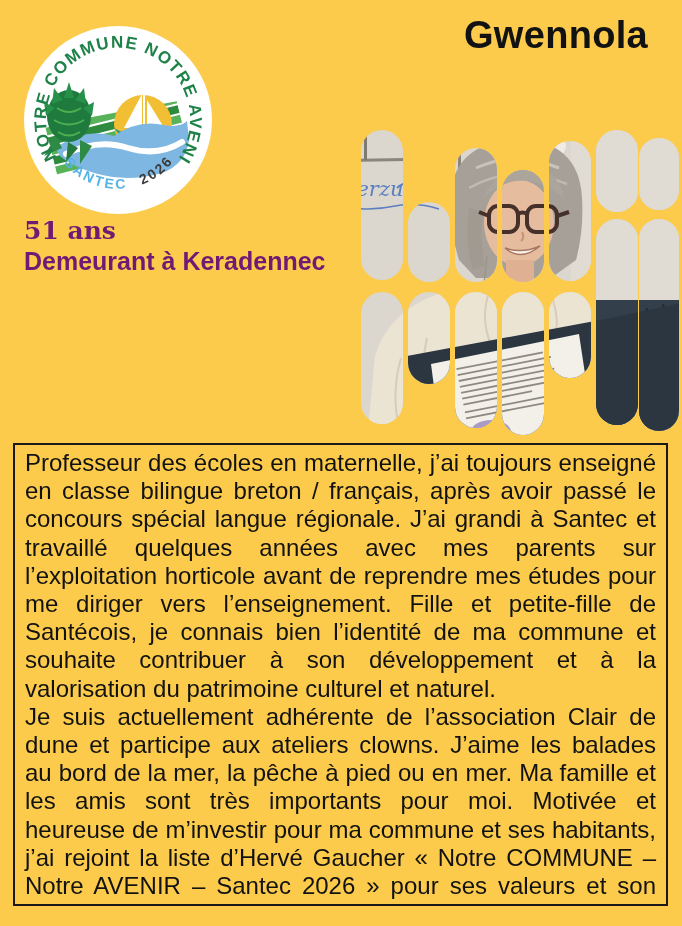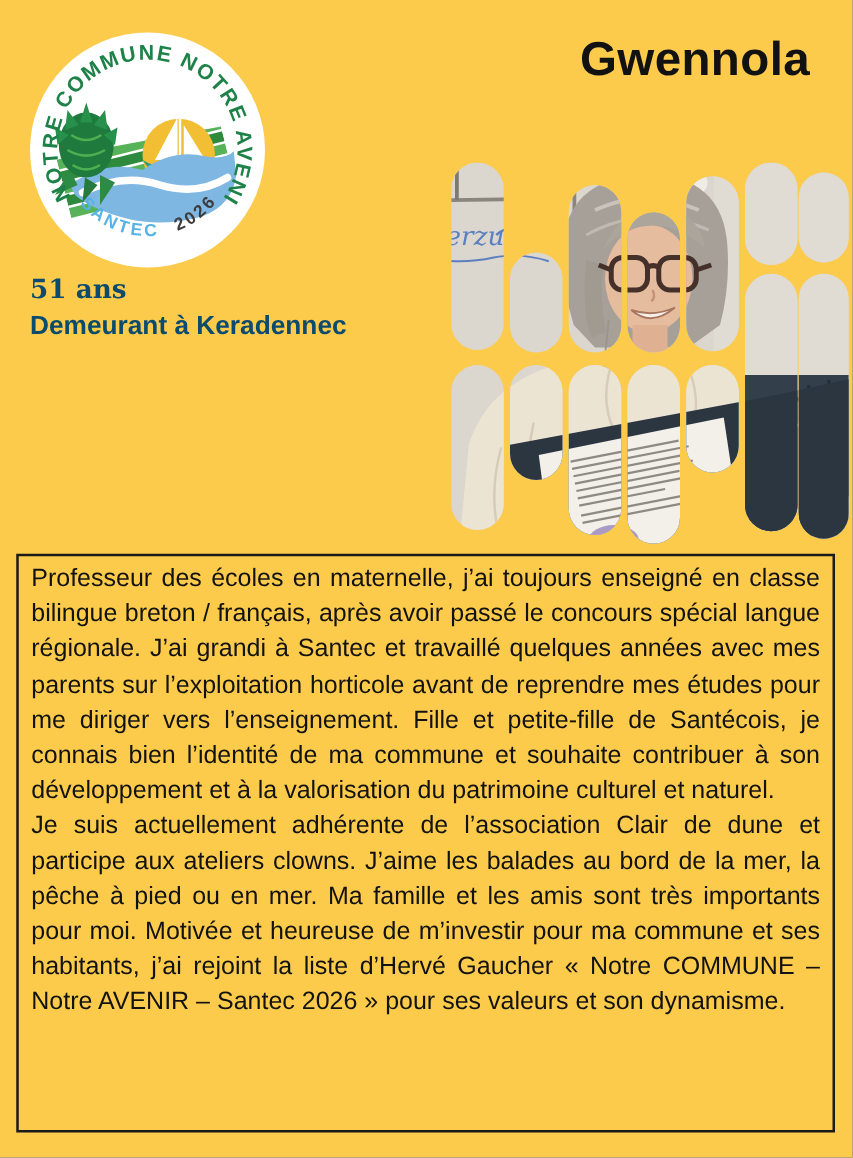--- a/index.html
+++ b/index.html
@@ -3,34 +3,34 @@
 <meta charset="utf-8">
 <style>
   html,body{margin:0;padding:0;background:#888;}
   .page{
     position:relative;width:682px;height:926px;margin:0 auto;
     background:#FCCB4B;overflow:hidden;
     font-family:"Liberation Sans",sans-serif;color:#121212;
   }
   .logo{position:absolute;left:22px;top:24px;width:192px;height:192px;}
   .title{
-    position:absolute;top:24px;right:34px;width:470px;
+    position:absolute;top:11px;right:34px;width:470px;
     text-align:right;font-weight:bold;font-size:38px;line-height:49px;
     letter-spacing:.3px;color:#121212;
   }
   .profile{
     position:absolute;left:24px;top:216px;
-    font-weight:bold;font-size:21px;line-height:30px;color:#0c4a6e;
+    font-weight:bold;font-size:25px;line-height:30px;color:#701a75;
   }
   .profile .serif{font-family:"DejaVu Serif","Liberation Serif",serif;}
   .photo{position:absolute;left:341px;top:128px;width:340px;height:312px;}
   .bio{
     position:absolute;left:13px;top:443px;width:655px;height:463px;
     box-sizing:border-box;border:2px solid #1A1A1A;
-    padding:4px 10px;font-size:20px;line-height:28.2px;
+    padding:4px 10px;font-size:24px;line-height:28.2px;
     text-align:justify;overflow:hidden;
   }
   .bio p{margin:0;}
   .bio .b{font-weight:normal;}
 </style>
 </head>
 <body>
 
 <div class="page">
 

